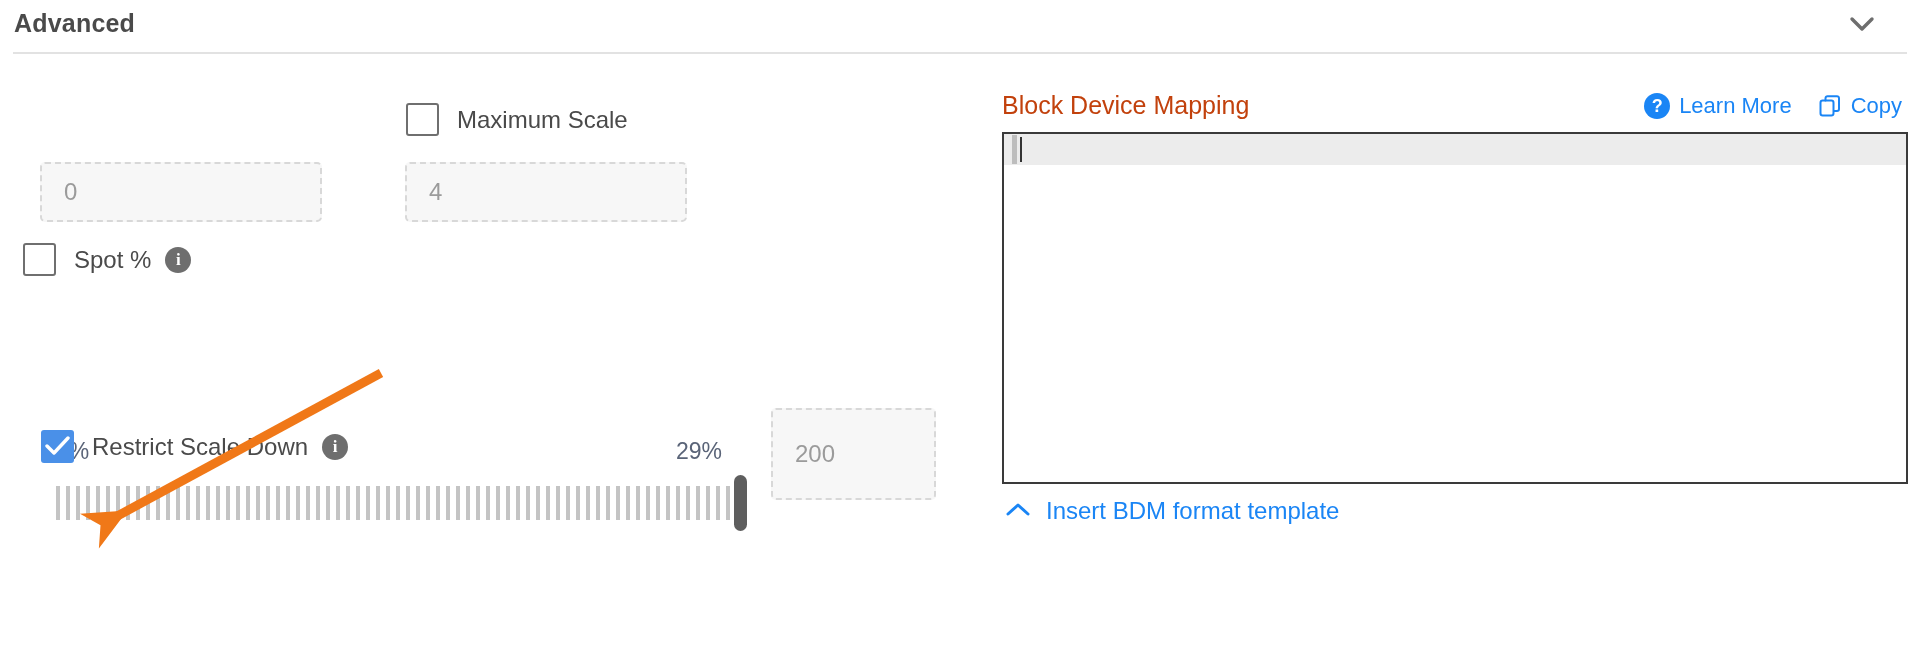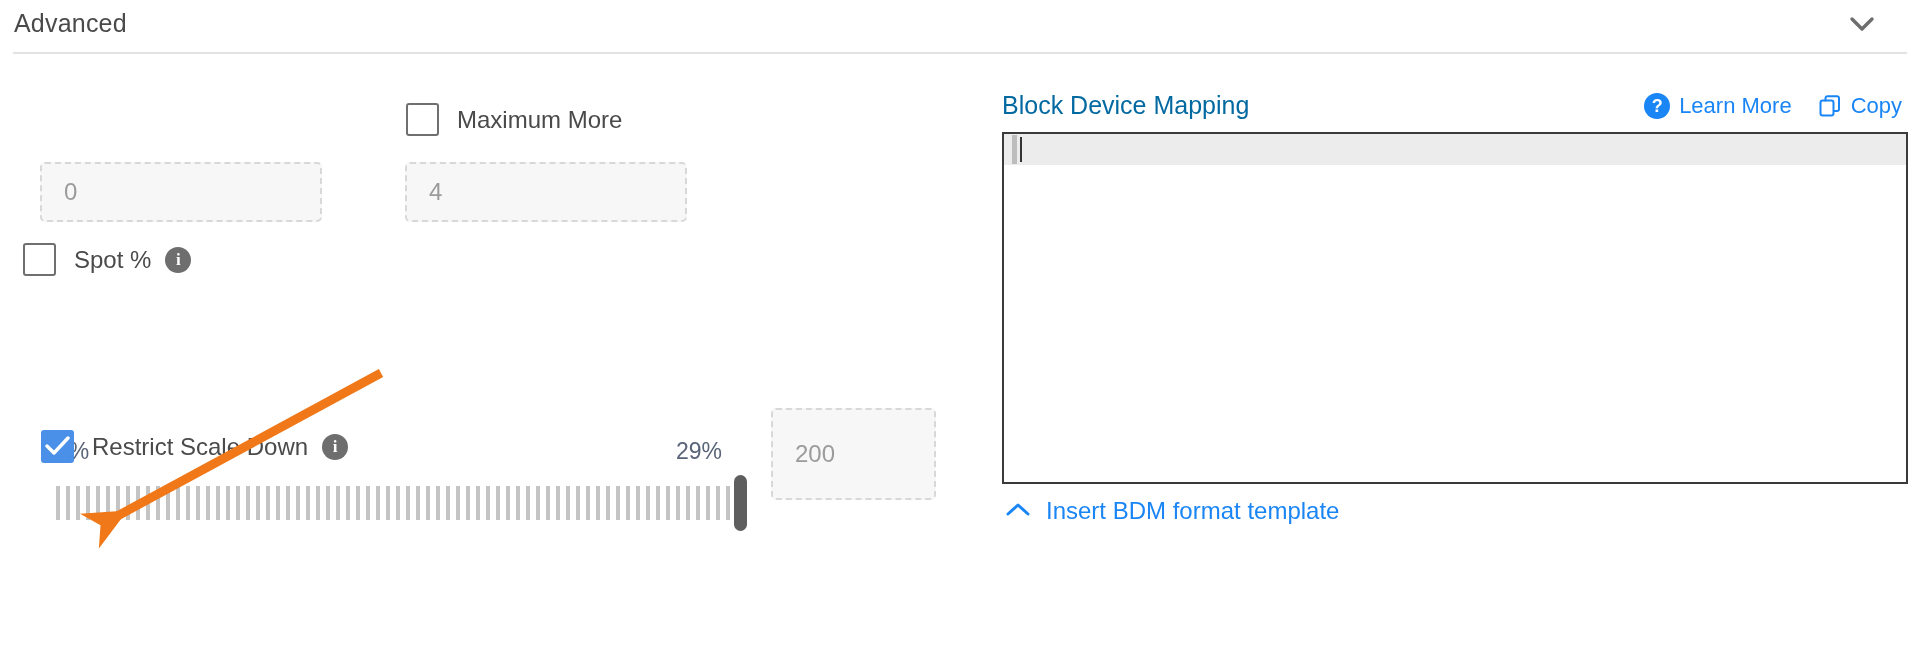--- a/index.html
+++ b/index.html
@@ -24,21 +24,21 @@
     height: 53px;
     box-sizing: border-box;
   }
   .section-title {
     position: absolute;
     left: 14px;
     top: 9px;
     font-size: 25px;
     color: #4a4a4a;
     letter-spacing: 0.2px;
-    font-weight: 400;
+    font-weight: 700;
   }
   .chevron-toggle {
     position: absolute;
     right: 38px;
     top: 8px;
     width: 40px;
     height: 32px;
     cursor: pointer;
   }
   .chevron-toggle svg { display: block; }
@@ -168,21 +168,21 @@
     left: 990px;
     top: 53px;
     width: 930px;
     height: 603px;
   }
   .panel-title {
     position: absolute;
     left: 12px;
     top: 38px;
     font-size: 25px;
-    color: #0369a1;
+    color: #c2410c;
   }
   .panel-actions {
     position: absolute;
     right: 18px;
     top: 40px;
     display: flex;
     align-items: center;
     gap: 26px;
   }
   .action-link {
@@ -291,21 +291,21 @@
 </div>
 
 <div class="left-col">
 
   <div class="field-box" style="left:40px; top:109px; width:282px; height:60px;">
     <span>0</span>
   </div>
 
   <div class="cb-row" style="left:406px; top:50px;">
     <div class="checkbox"></div>
-    <div class="cb-label">Maximum More</div>
+    <div class="cb-label">Maximum Scale</div>
   </div>
   <div class="field-box" style="left:405px; top:109px; width:282px; height:60px;">
     <span>4</span>
   </div>
 
   <div class="cb-row" style="left:23px; top:190px;">
     <div class="checkbox"></div>
     <div class="cb-label">Spot %</div>
     <div class="info-icon">i</div>
   </div>

